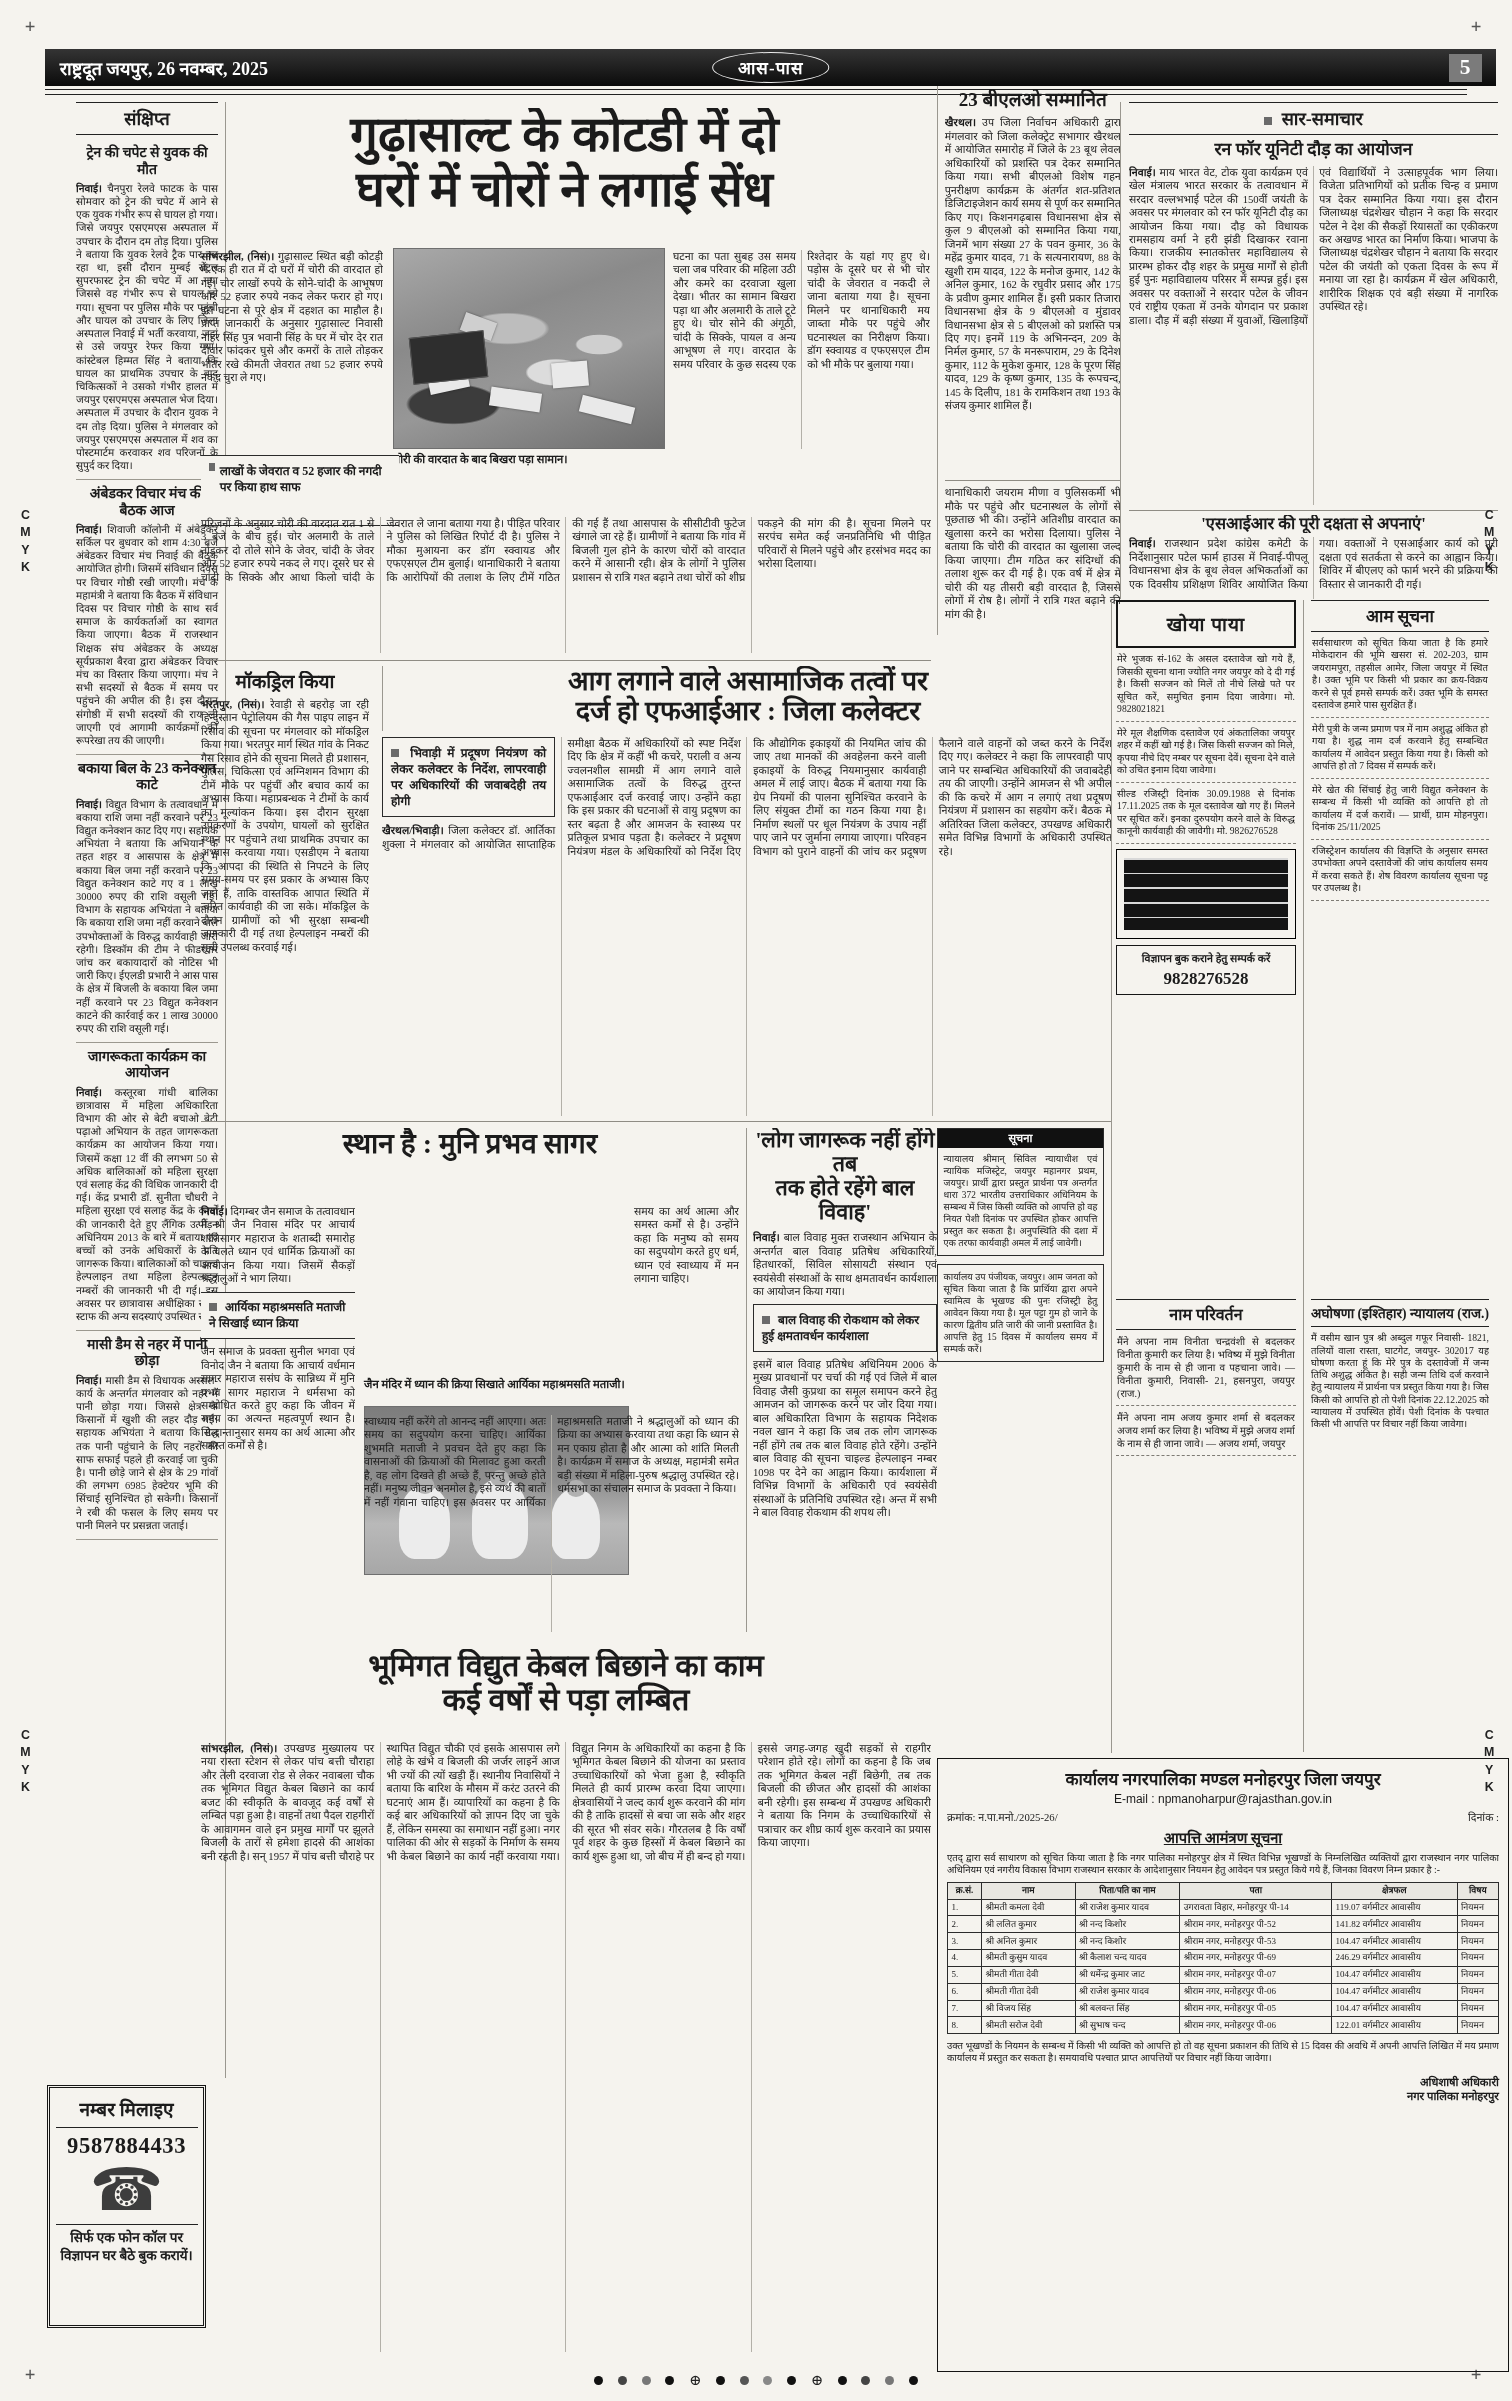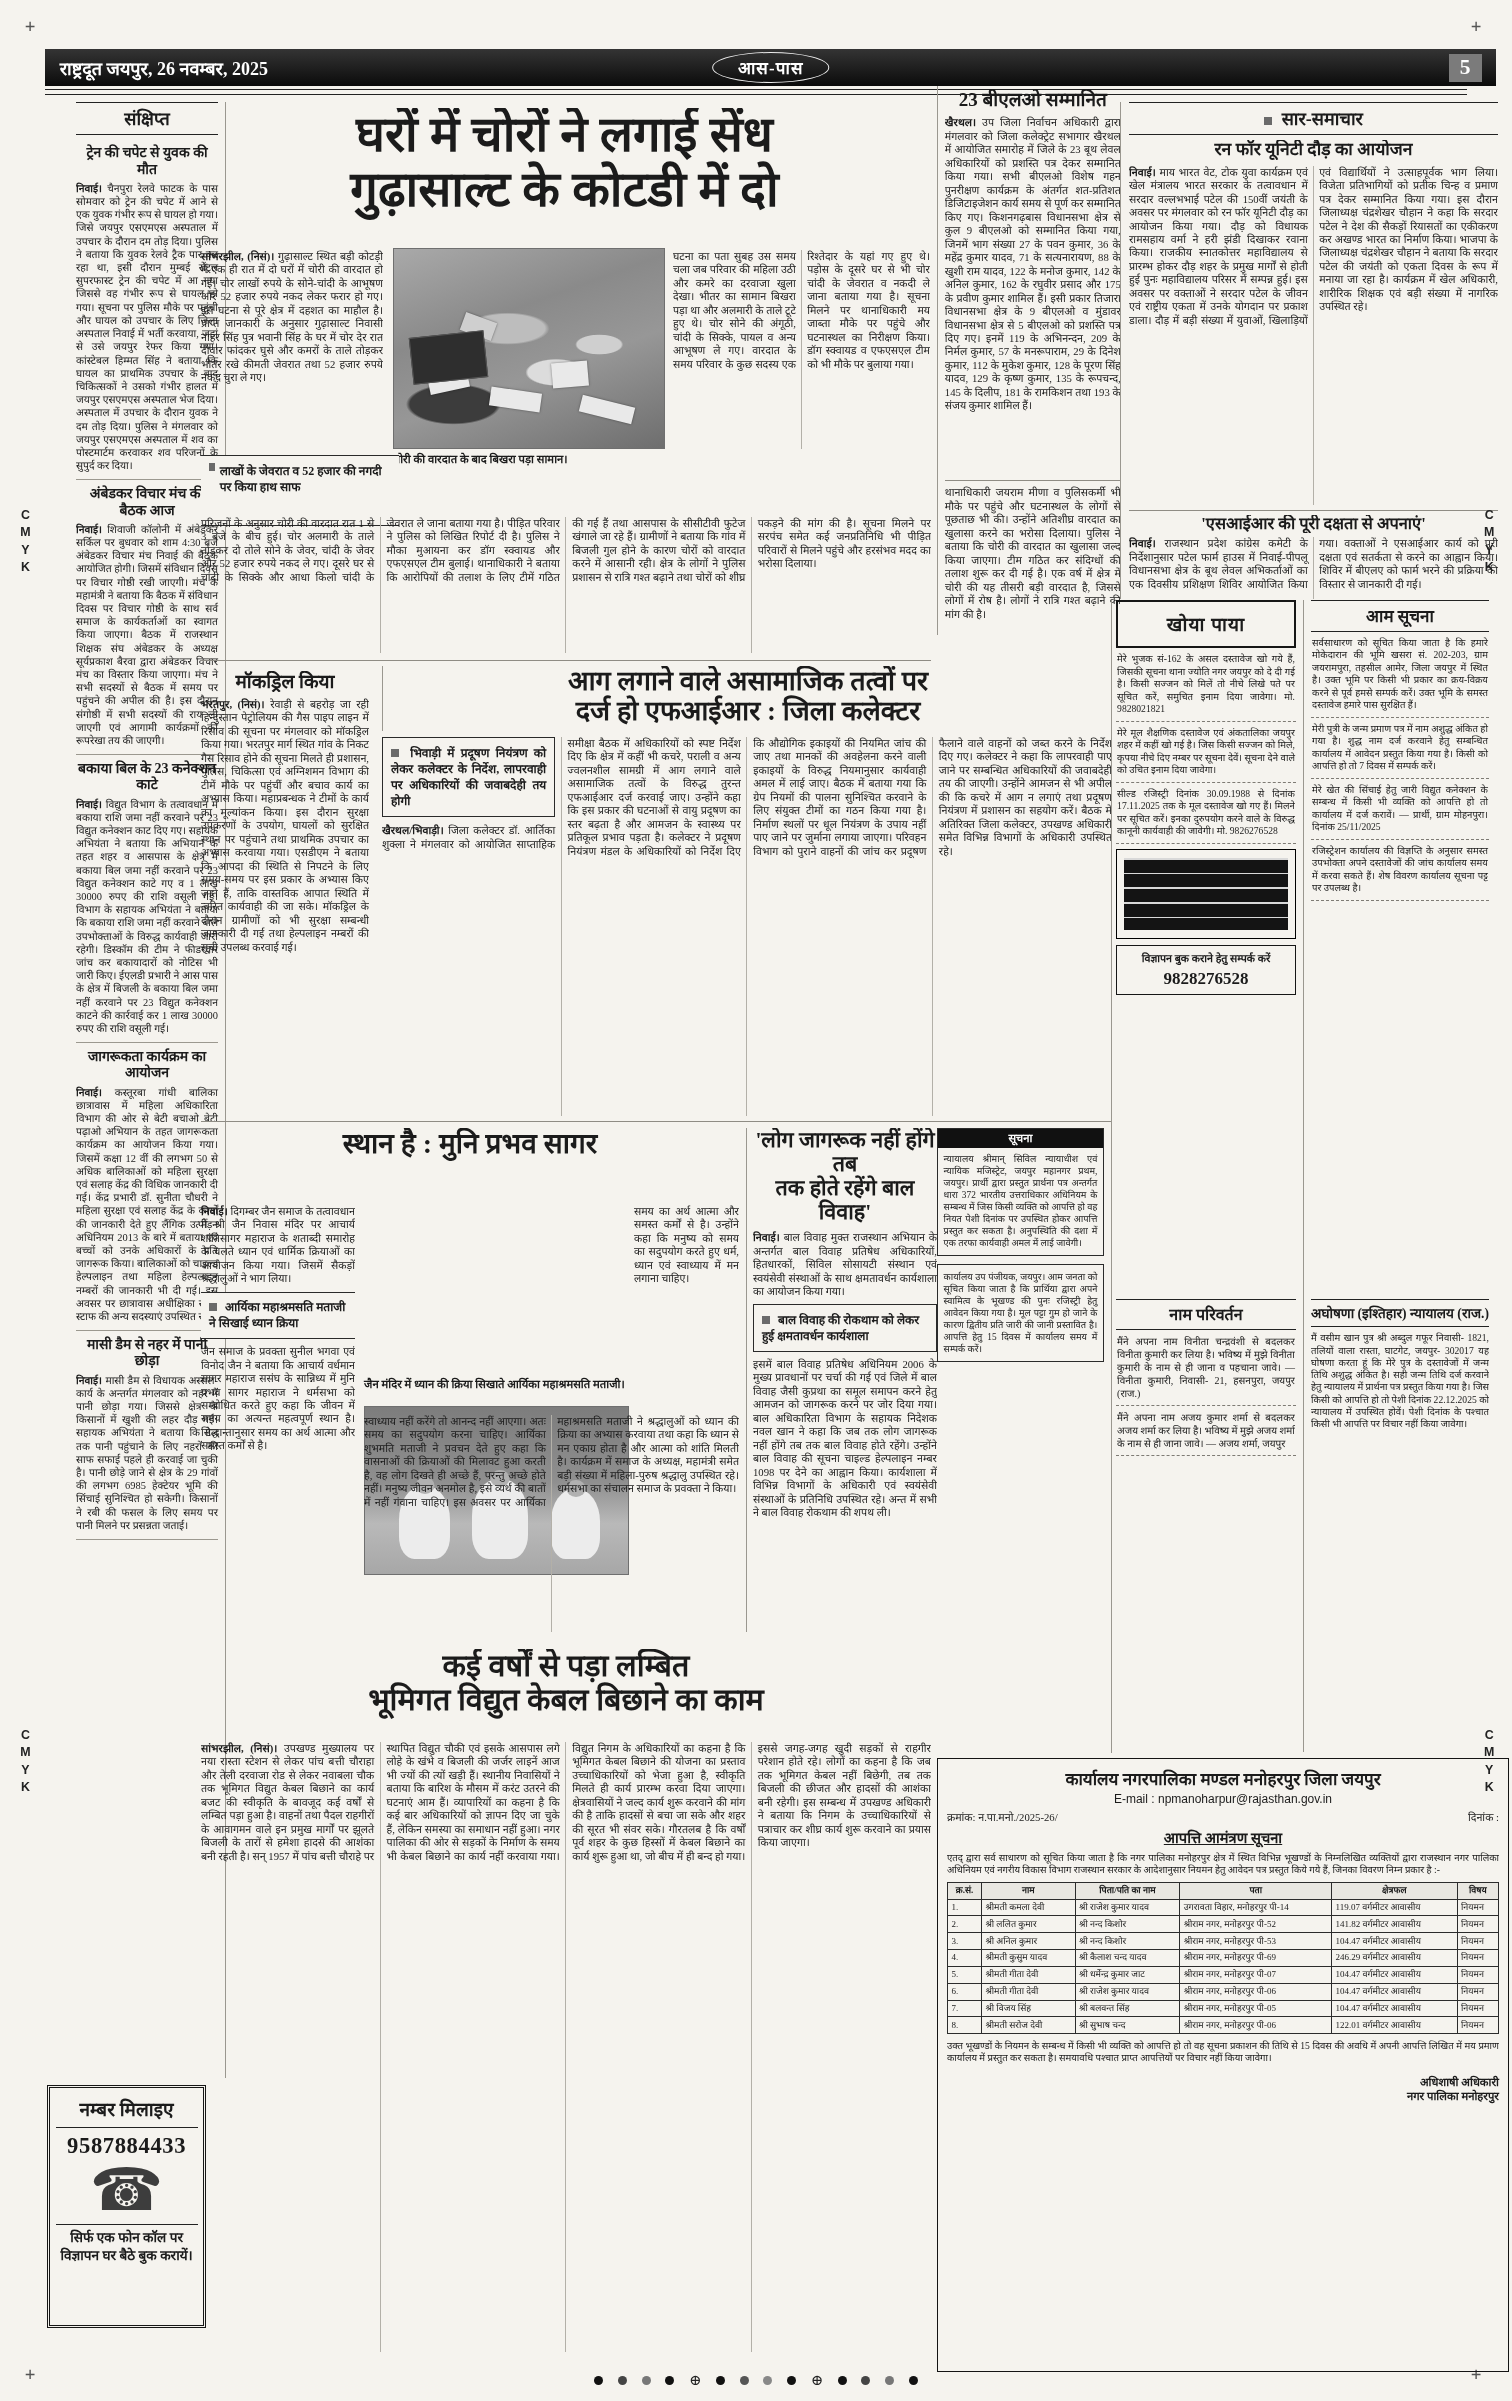--- a/index.html
+++ b/index.html
@@ -106,22 +106,22 @@
   </div>
 
   <div class="abs adbox" style="left:47px;top:2085px;width:142px;height:221px;">
     <div style="font-size:19px;font-weight:bold;border-bottom:1.1px solid #222;padding-bottom:4.5px;">नम्बर मिलाइए</div>
     <div style="font-size:22.6px;font-weight:bold;margin:5.6px 0 2.3px 0;letter-spacing:0.6px;">9587884433</div>
     <div style="font-size:59px;line-height:1;color:#3d3d3d;">☎</div>
     <div style="font-size:13.6px;font-weight:bold;border-top:1.1px solid #222;padding-top:4.5px;margin-top:3.4px;line-height:1.3;">सिर्फ एक फोन कॉल पर विज्ञापन घर बैठे बुक करायें।</div>
   </div>
 
   <div class="abs hl" style="left:201px;top:108px;width:727px;height:134px;font-size:49px;">
+    <div>गुढ़ासाल्ट के कोटडी में दो</div>
     <div>घरों में चोरों ने लगाई सेंध</div>
-    <div>गुढ़ासाल्ट के कोटडी में दो</div>
   </div>
 
   <div class="abs body-txt" style="left:201px;top:250px;width:182px;height:200px;">
     <span class="dl">सांभरझील, (निसं)।</span>
     <span>गुढ़ासाल्ट स्थित बड़ी कोटड़ी में एक ही रात में दो घरों में चोरी की वारदात हो गई। चोर लाखों रुपये के सोने-चांदी के आभूषण और 52 हजार रुपये नकद लेकर फरार हो गए। इस घटना से पूरे क्षेत्र में दहशत का माहौल है। प्राप्त जानकारी के अनुसार गुढ़ासाल्ट निवासी नाहर सिंह पुत्र भवानी सिंह के घर में चोर देर रात दीवार फांदकर घुसे और कमरों के ताले तोड़कर भीतर रखे कीमती जेवरात तथा 52 हजार रुपये नकद चुरा ले गए।</span>
   </div>
 
   <div class="abs photo photo1" style="left:393px;top:248px;width:270px;height:199px;">
     <div class="paper" style="left:34px;top:119px;width:40px;height:22.6px;transform:rotate(-12deg);"></div>
     <div class="paper" style="left:96px;top:141px;width:51px;height:19px;transform:rotate(8deg);"></div>
@@ -221,22 +221,22 @@
     </div>
     <p class="body-txt" style="margin:0 0 5.6px 0;"><span class="dl">निवाई।</span> <span>बाल विवाह मुक्त राजस्थान अभियान के अन्तर्गत बाल विवाह प्रतिषेध अधिकारियों, हितधारकों, सिविल सोसायटी संस्थान एवं स्वयंसेवी संस्थाओं के साथ क्षमतावर्धन कार्यशाला का आयोजन किया गया।</span></p>
     <div class="subbox" style="margin:3.4px 0 5.6px 0;">
       <span class="sq"></span>
       <span>बाल विवाह की रोकथाम को लेकर हुई क्षमतावर्धन कार्यशाला</span>
     </div>
     <p class="body-txt" style="margin:0;">इसमें बाल विवाह प्रतिषेध अधिनियम 2006 के मुख्य प्रावधानों पर चर्चा की गई एवं जिले में बाल विवाह जैसी कुप्रथा का समूल समापन करने हेतु आमजन को जागरूक करने पर जोर दिया गया। बाल अधिकारिता विभाग के सहायक निदेशक नवल खान ने कहा कि जब तक लोग जागरूक नहीं होंगे तब तक बाल विवाह होते रहेंगे। उन्होंने बाल विवाह की सूचना चाइल्ड हेल्पलाइन नम्बर 1098 पर देने का आह्वान किया। कार्यशाला में विभिन्न विभागों के अधिकारी एवं स्वयंसेवी संस्थाओं के प्रतिनिधि उपस्थित रहे। अन्त में सभी ने बाल विवाह रोकथाम की शपथ ली।</p>
   </div>
 
   <div class="abs hl" style="left:201px;top:1649px;width:730px;height:82px;font-size:30.5px;">
+    <div>भूमिगत विद्युत केबल बिछाने का काम</div>
     <div>कई वर्षों से पड़ा लम्बित</div>
-    <div>भूमिगत विद्युत केबल बिछाने का काम</div>
   </div>
   <div class="abs body-txt cols-4" style="left:201px;top:1742px;width:730px;height:610px;">
     <span class="dl">सांभरझील, (निसं)।</span>
     <span>उपखण्ड मुख्यालय पर नया रास्ता स्टेशन से लेकर पांच बत्ती चौराहा और तेली दरवाजा रोड से लेकर नवाबला चौक तक भूमिगत विद्युत केबल बिछाने का कार्य बजट की स्वीकृति के बावजूद कई वर्षों से लम्बित पड़ा हुआ है। वाहनों तथा पैदल राहगीरों के आवागमन वाले इन प्रमुख मार्गों पर झूलते बिजली के तारों से हमेशा हादसे की आशंका बनी रहती है। सन् 1957 में पांच बत्ती चौराहे पर स्थापित विद्युत चौकी एवं इसके आसपास लगे लोहे के खंभे व बिजली की जर्जर लाइनें आज भी ज्यों की त्यों खड़ी हैं। स्थानीय निवासियों ने बताया कि बारिश के मौसम में करंट उतरने की घटनाएं आम हैं। व्यापारियों का कहना है कि कई बार अधिकारियों को ज्ञापन दिए जा चुके हैं, लेकिन समस्या का समाधान नहीं हुआ। नगर पालिका की ओर से सड़कों के निर्माण के समय भी केबल बिछाने का कार्य नहीं करवाया गया। विद्युत निगम के अधिकारियों का कहना है कि भूमिगत केबल बिछाने की योजना का प्रस्ताव उच्चाधिकारियों को भेजा हुआ है, स्वीकृति मिलते ही कार्य प्रारम्भ करवा दिया जाएगा। क्षेत्रवासियों ने जल्द कार्य शुरू करवाने की मांग की है ताकि हादसों से बचा जा सके और शहर की सूरत भी संवर सके। गौरतलब है कि वर्षों पूर्व शहर के कुछ हिस्सों में केबल बिछाने का कार्य शुरू हुआ था, जो बीच में ही बन्द हो गया। इससे जगह-जगह खुदी सड़कों से राहगीर परेशान होते रहे। लोगों का कहना है कि जब तक भूमिगत केबल नहीं बिछेगी, तब तक बिजली की छीजत और हादसों की आशंका बनी रहेगी। इस सम्बन्ध में उपखण्ड अधिकारी ने बताया कि निगम के उच्चाधिकारियों से पत्राचार कर शीघ्र कार्य शुरू करवाने का प्रयास किया जाएगा।</span>
   </div>
 
   <div class="abs" style="left:1116px;top:600px;width:180px;height:695px;overflow:hidden;">
     <div style="border:2.3px double #161616;font-weight:bold;font-size:19px;text-align:center;padding:9px 0;letter-spacing:1.1px;">खोया पाया</div>
     <div>
 

